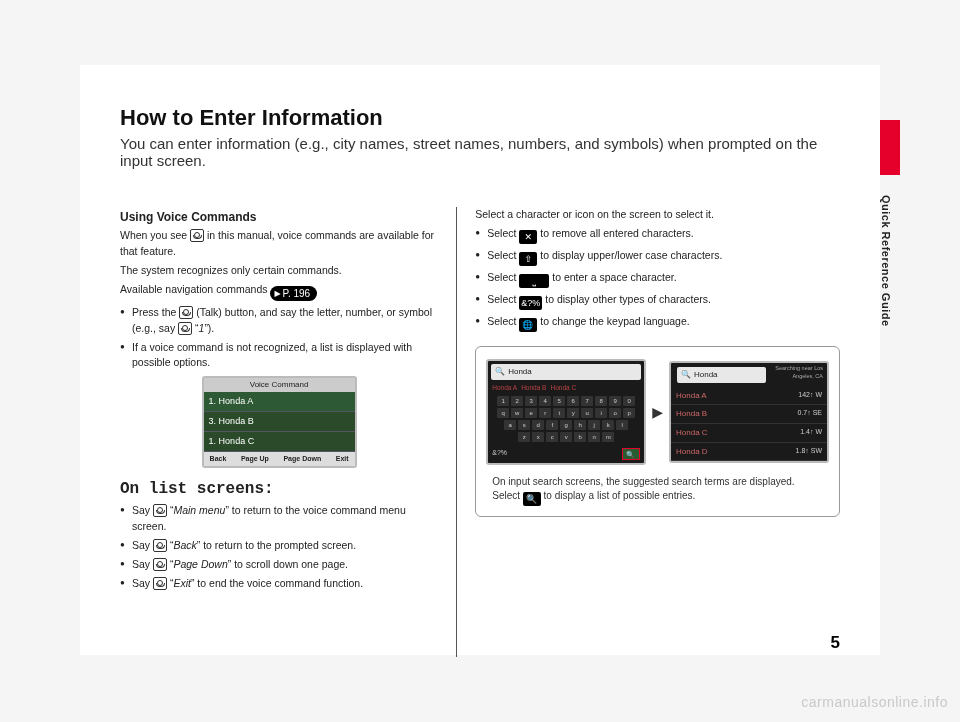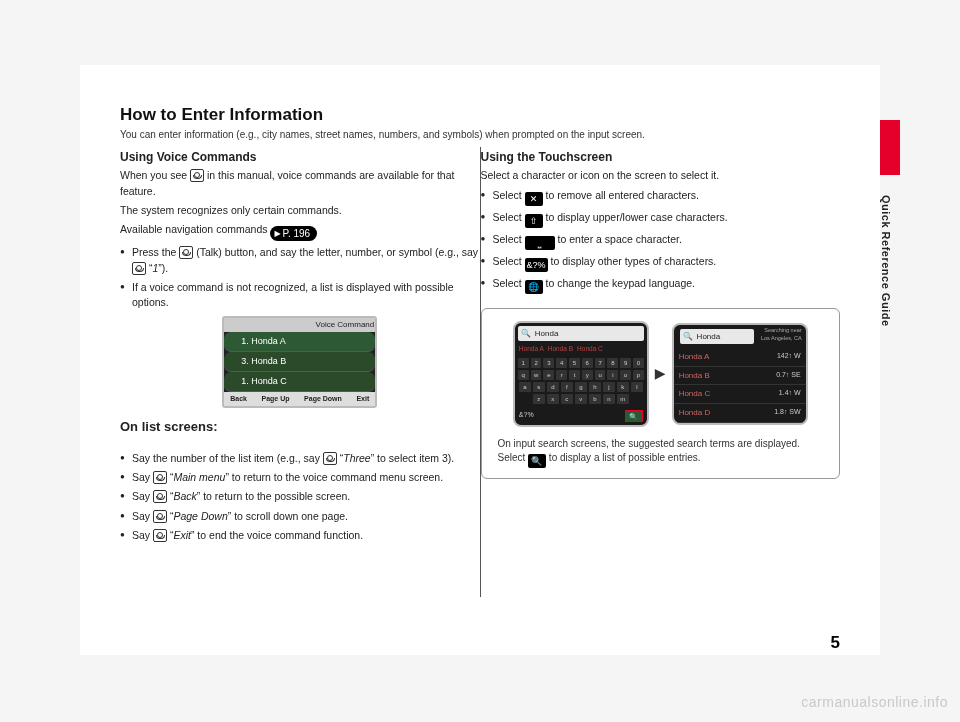--- a/index.html
+++ b/index.html
@@ -32,32 +32,33 @@
     position: absolute;
     right: -12px;
     top: 130px;
     writing-mode: vertical-rl;
     font-size: 11px;
     font-weight: bold;
     color: #222;
     letter-spacing: 0.5px;
   }
   h1 {
-    font-size: 17px;
+    font-size: 22px;
     font-weight: bold;
     margin-bottom: 4px;
     color: #111;
   }
   .intro {
-    font-size: 10px;
+    font-size: 15px;
     color: #333;
-    margin-bottom: 7px;
+    margin-bottom: 38px;
   }
   .cols {
     display: flex;
+    gap: 18px;
     position: relative;
   }
   .col {
     flex: 1;
     font-size: 10.5px;
     color: #222;
     line-height: 1.45;
   }
   .divider {
     width: 1px;
@@ -65,24 +66,25 @@
     align-self: stretch;
     min-height: 450px;
   }
   .sub {
     font-size: 12px;
     font-weight: bold;
     margin-top: 2px;
     margin-bottom: 2px;
   }
   .sub2 {
-    font-size: 13px;
+    font-size: 16px;
     font-weight: bold;
     margin-top: 10px;
-    margin-bottom: 14px;
+    margin-bottom: 2px;
+    font-family: Liberation Mono, monospace;
   }
   .p { margin-bottom: 4px; }
   ul.bul { list-style: none; padding: 0; margin: 0; }
   ul.bul > li {
     position: relative;
     padding-left: 12px;
     margin-bottom: 4px;
   }
   ul.bul > li::before {
     content: "●";
@@ -151,30 +153,29 @@
     width: 155px;
     margin: 6px auto 8px auto;
     border: 2px solid #bbb;
     border-radius: 3px;
     font-size: 9px;
     background: #222;
   }
   .voice-fig .vc-title {
     background: #ccc;
     color: #222;
-    text-align: right;
+    text-align: center;
     padding: 1px;
     font-size: 8px;
   }
   .voice-fig .vc-row {
     background: #2a4a2a;
     color: #fff;
-    padding: 3px 17px;
+    padding: 3px 5px;
     border-bottom: 1px solid #556;
-    border-radius: 7px;
   }
   .voice-fig .vc-row.hl { background: #2d5a35; }
   .voice-fig .vc-foot {
     display: flex;
     justify-content: space-between;
     background: #ddd;
     color: #222;
     font-size: 7px;
     font-weight: bold;
     padding: 2px 6px;
@@ -186,23 +187,23 @@
     margin-top: 14px;
   }
   .touch-fig {
     display: flex;
     align-items: center;
     gap: 6px;
     justify-content: center;
     margin-bottom: 10px;
   }
   .kbd-shot, .list-shot {
-    width: 136px;
+    width: 160px;
     border: 2px solid #bbb;
-    border-radius: 8px;
+    border-radius: 3px;
     background: #1a1a1a;
     color: #ccc;
     font-size: 8px;
     overflow: hidden;
   }
   .kbd-shot .srch, .list-shot .srch {
     background: #e8e8e8;
     color: #222;
     padding: 2px 4px;
     margin: 3px;
@@ -332,41 +333,37 @@
           <span>Back</span>
           <span>Page Up</span>
           <span>Page Down</span>
           <span>Exit</span>
         </div>
       </div>
 
       <div class="sub2">On list screens:</div>
       <ul class="bul">
         <li>
-          <span>Say the number of the list item (e.g., say </span><span class="talk-icon"></span><span> “</span><em>Three</em><span>” to select item 3).</span>
-        </li>
-        <li>
           <span>Say </span><span class="talk-icon"></span><span> “</span><em>Main menu</em><span>” to return to the voice command menu screen.</span>
         </li>
         <li>
-          <span>Say </span><span class="talk-icon"></span><span> “</span><em>Back</em><span>” to return to the possible screen.</span>
+          <span>Say </span><span class="talk-icon"></span><span> “</span><em>Back</em><span>” to return to the prompted screen.</span>
         </li>
         <li>
           <span>Say </span><span class="talk-icon"></span><span> “</span><em>Page Down</em><span>” to scroll down one page.</span>
         </li>
         <li>
           <span>Say </span><span class="talk-icon"></span><span> “</span><em>Exit</em><span>” to end the voice command function.</span>
         </li>
       </ul>
     </div>
 
     <div class="divider"></div>
 
     <div class="col">
-      <div class="sub">Using the Touchscreen</div>
       <div class="p">Select a character or icon on the screen to select it.</div>
 
       <ul class="bul">
         <li><span>Select </span><span class="key-icon">✕</span><span> to remove all entered characters.</span></li>
         <li><span>Select </span><span class="key-icon">⇧</span><span> to display upper/lower case characters.</span></li>
         <li><span>Select </span><span class="key-icon key-wide">⎵</span><span> to enter a space character.</span></li>
         <li><span>Select </span><span class="key-icon">&amp;?%</span><span> to display other types of characters.</span></li>
         <li><span>Select </span><span class="key-icon">🌐</span><span> to change the keypad language.</span></li>
       </ul>
 

